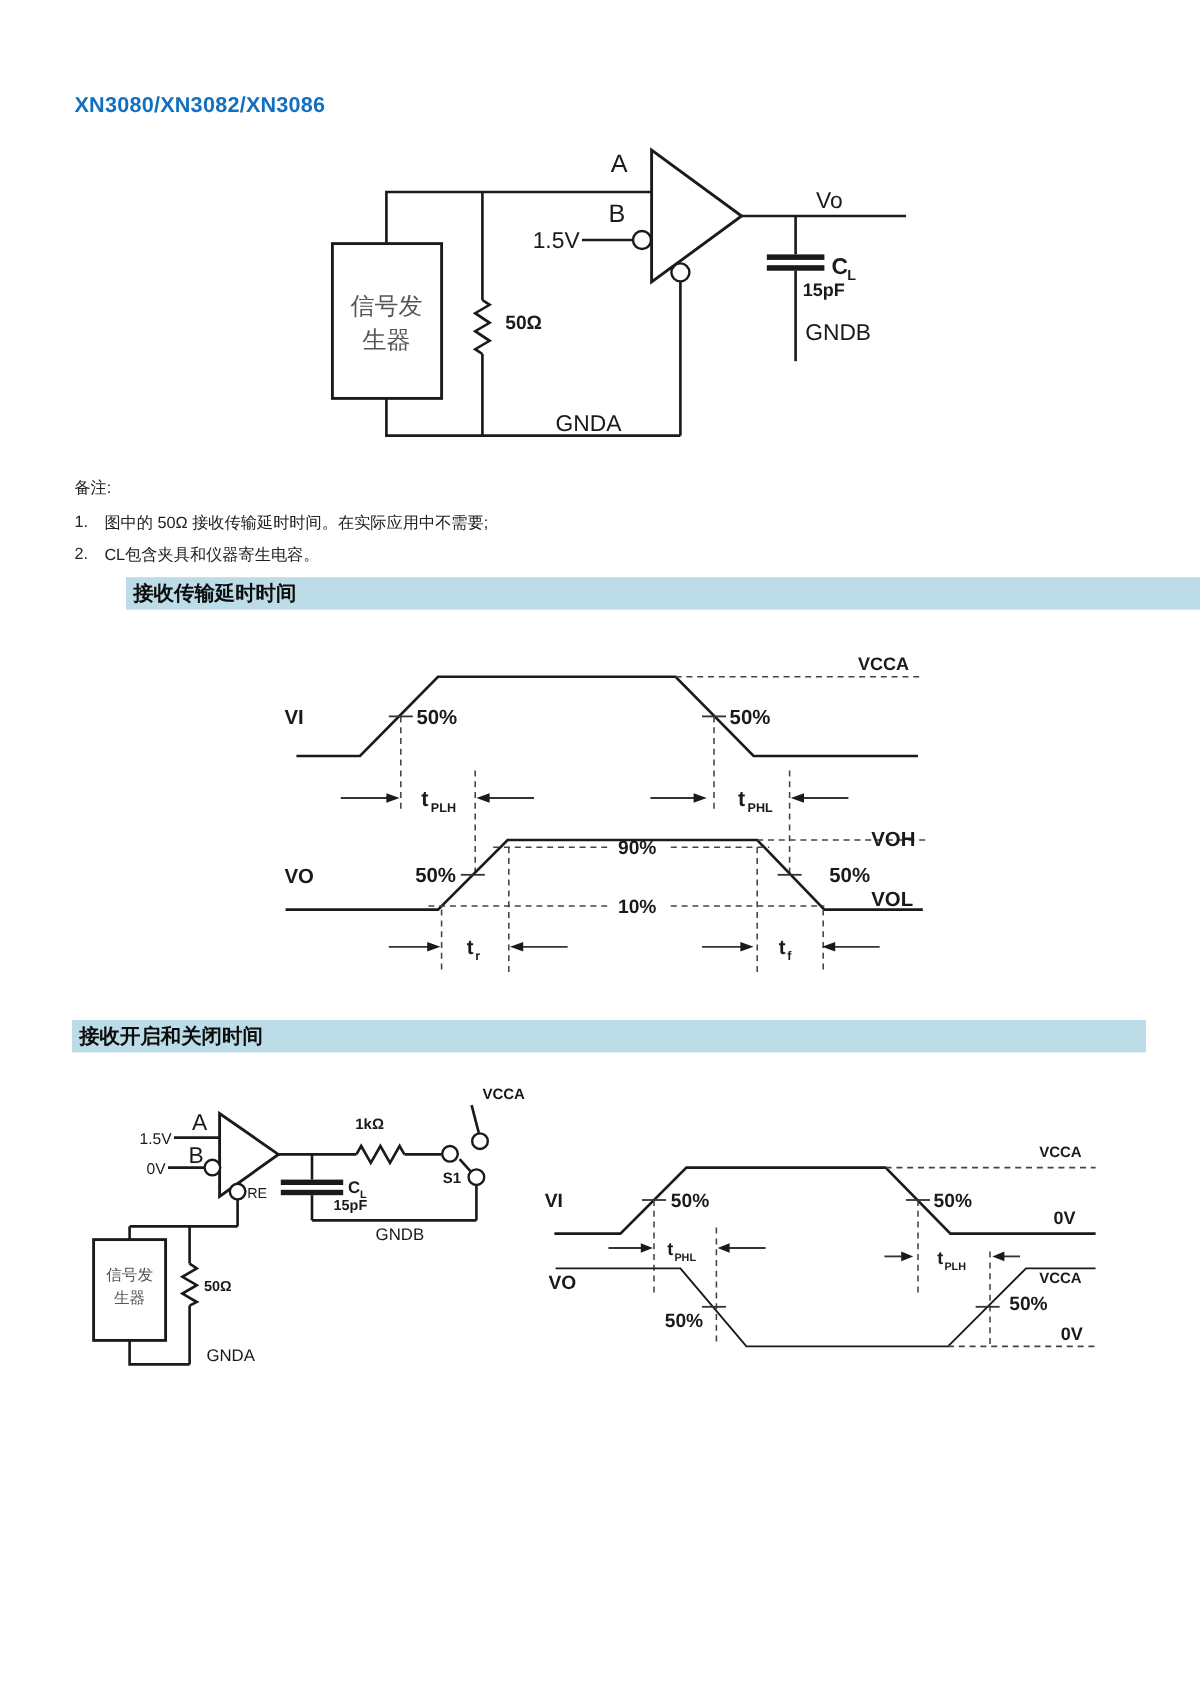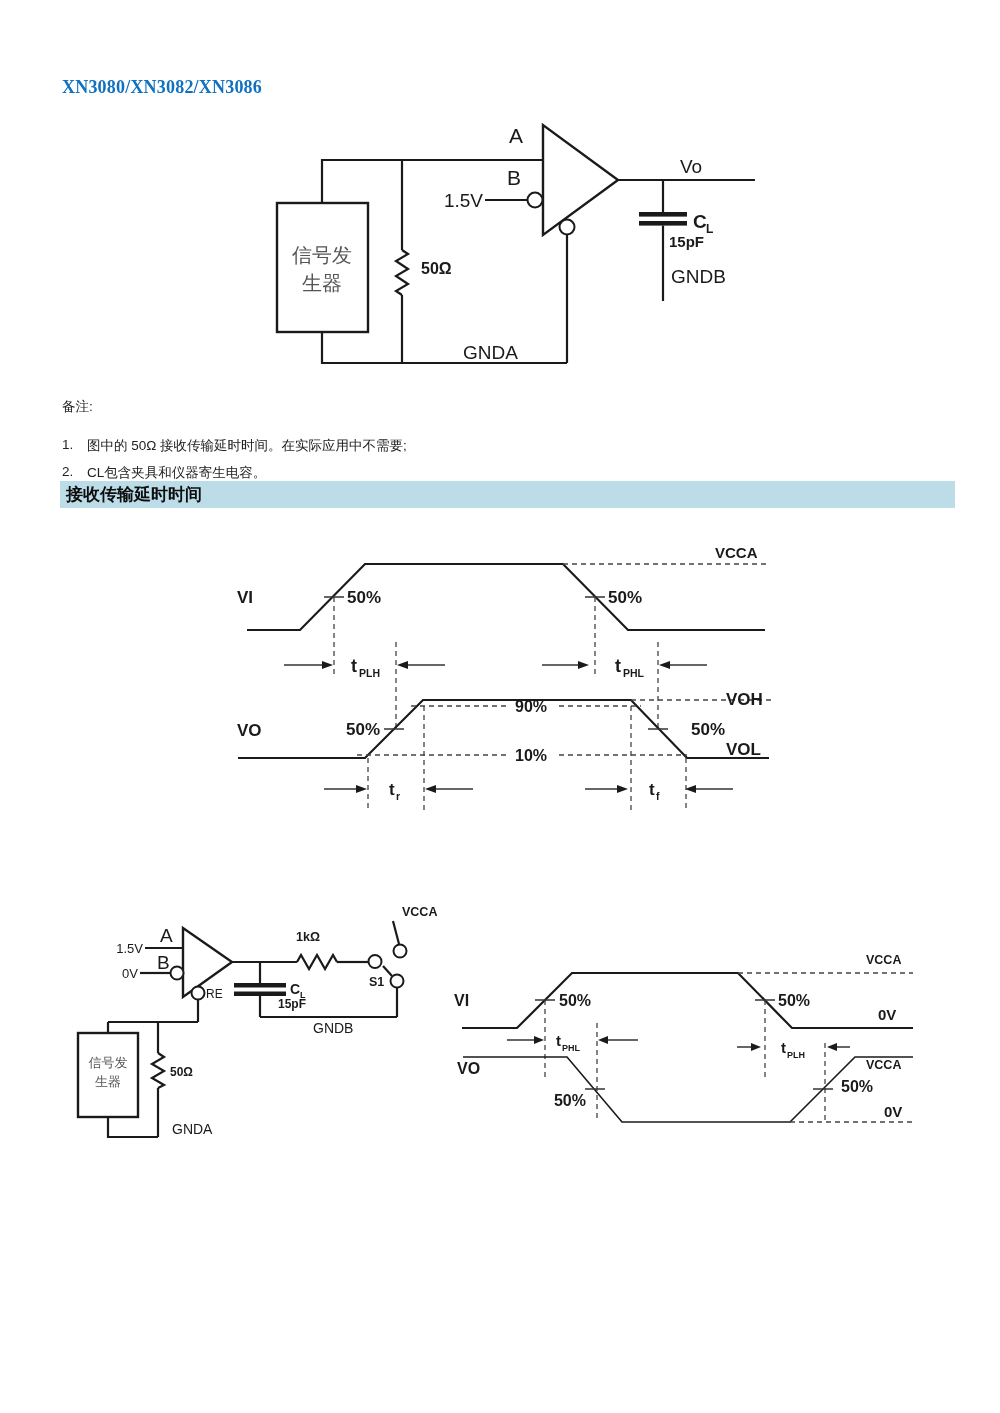--- a/index.html
+++ b/index.html
@@ -7,31 +7,31 @@
     --section-bg:#bcdde8;
     --ink:#1a1a1a;
   }
   html,body{margin:0;padding:0;background:#fff;}
   #page{
     position:relative;width:1000px;height:1413px;background:#ffffff;
     font-family:"Liberation Sans",sans-serif;overflow:hidden;
   }
   .title{
     position:absolute;left:62px;top:77px;font-size:18px;font-weight:bold;
-    color:var(--title-blue);letter-spacing:.2px;font-family:Liberation Serif, serif;
+    color:var(--title-blue);letter-spacing:.2px;
   }
   .bar{
     position:absolute;left:60px;width:895px;height:27px;
     background:var(--section-bg);color:#0d0d0d;font-weight:bold;
     font-size:17px;line-height:27px;padding-left:6px;box-sizing:border-box;
   }
-  #bar1{top:481px;}
+  #bar1{top:481px;margin-left:45px;}
   #bar2{top:850px;}
   .notes{position:absolute;left:62px;top:398px;color:#222;font-size:13.5px;}
-  .notes .nh{margin-bottom:21px;}
+  .notes .nh{margin-bottom:11px;}
   .note-row{display:flex;margin-bottom:9px;}
   .note-row .num{width:25px;flex:0 0 25px;}
   svg{position:absolute;overflow:visible;}
   svg text{font-family:"Liberation Sans",sans-serif;fill:var(--ink);}
   .ln{stroke:var(--ink);stroke-width:2.2;fill:none;}
   .ln-thin{stroke:var(--ink);stroke-width:1.6;fill:none;}
   .dash{stroke:#444;stroke-width:1.3;fill:none;stroke-dasharray:5,4;}
   .tick{stroke:#333;stroke-width:1.5;fill:none;}
   .ah{fill:var(--ink);stroke:none;}
   .shape{fill:#fff;stroke:var(--ink);stroke-width:2.4;}
@@ -165,20 +165,21 @@
     <g>
       <path class="tick" d="M400,261 H437"></path>
         <polygon class="ah" points="443,261 432,257 432,265"></polygon>
       <path class="tick" d="M506,261 H548"></path>
         <polygon class="ah" points="500,261 511,257 511,265"></polygon>
     </g>
     <text class="b" x="464" y="267" font-size="17">t</text>
     <text class="b" x="471" y="272" font-size="10.5">f</text>
   </svg>
 
+  <div class="bar" id="bar2">接收开启和关闭时间</div>
 
   <svg id="circuit2" style="left:60px;top:895px" width="400" height="260" viewBox="0 0 400 260">
     <g class="ln">
       <path d="M85,53 H123"></path>
       <path d="M80,78 H110"></path>
       <path d="M138,104.5 V127"></path>
       <path d="M48,127 H138"></path>
       <path d="M48,127 V138"></path>
       <path d="M98,127 V158"></path>
       <polyline points="98,158 104,162 92,169 104,176 92,183 104,190 98,193"></polyline>

